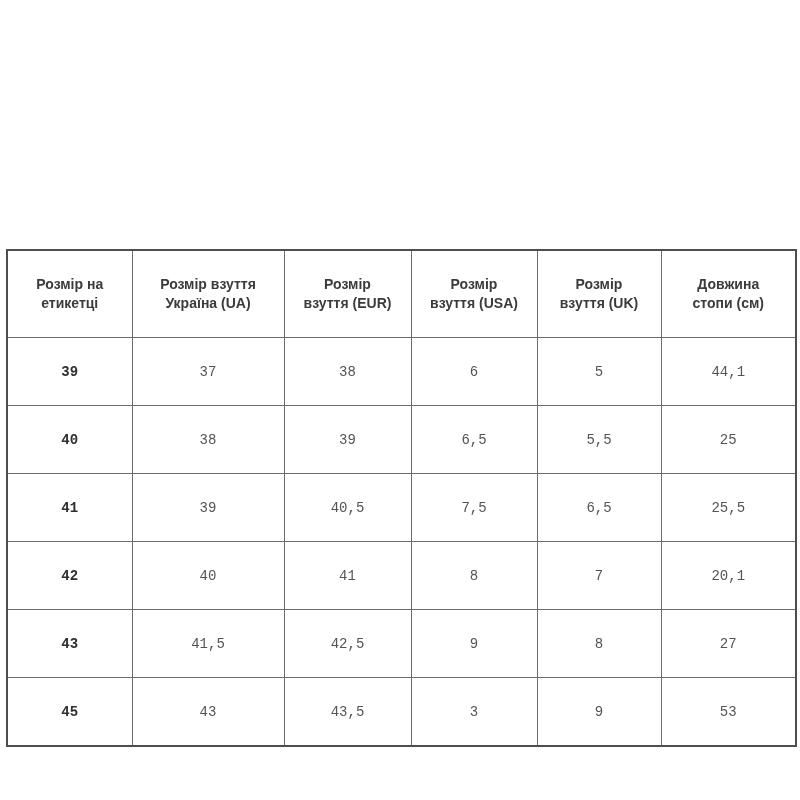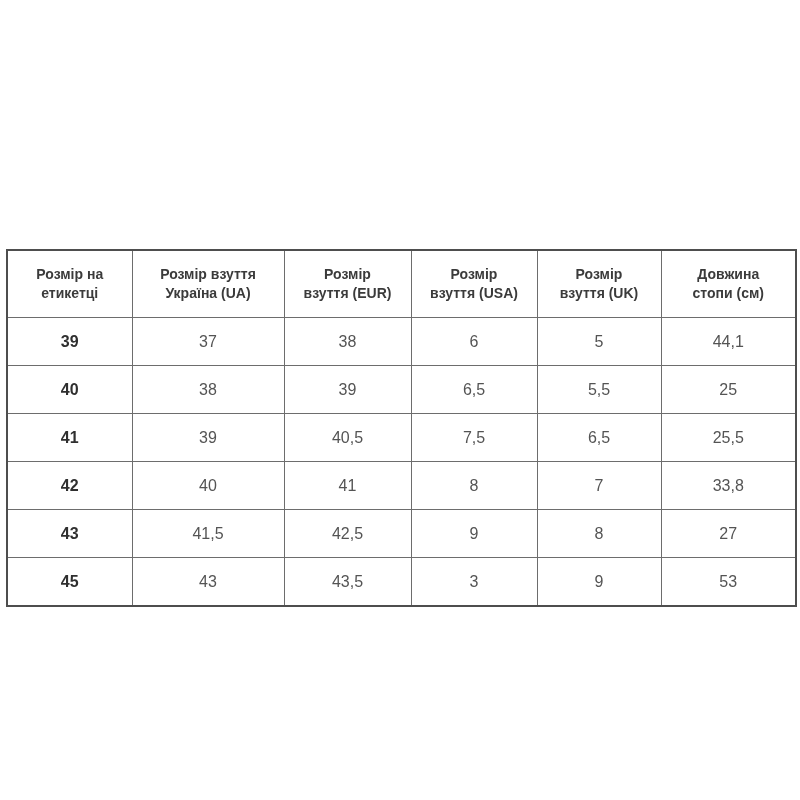--- a/index.html
+++ b/index.html
@@ -26,35 +26,36 @@
     border-collapse: collapse;
     table-layout: fixed;
     width: 789px;
     border: 2px solid #4e4e4e;
   }
   table.size-table th,
   table.size-table td {
     border: 1px solid #6d6d6d;
     text-align: center;
     vertical-align: middle;
-    padding: 6px;
+    padding: 16px;
     background: #ffffff;
   }
   table.size-table th {
     height: 54px;
     font-size: 14px;
     font-weight: bold;
     color: #3b3b3b;
     line-height: 19px;
   }
   table.size-table td {
     height: 35px;
-    font-size: 16px;
+    font-size: 14px;
     font-weight: normal;
     color: #545454;
+    font-family: Liberation Mono, monospace;
   }
   table.size-table td.row-label {
     font-weight: bold;
     color: #2f2f2f;
   }
   .hline { display: block; }
 </style>
 </head>
 <body>
 
@@ -121,21 +122,21 @@
           <td>7,5</td>
           <td>6,5</td>
           <td>25,5</td>
         </tr>
         <tr>
           <td class="row-label">42</td>
           <td>40</td>
           <td>41</td>
           <td>8</td>
           <td>7</td>
-          <td>33,8</td>
+          <td>20,1</td>
         </tr>
         <tr>
           <td class="row-label">43</td>
           <td>41,5</td>
           <td>42,5</td>
           <td>9</td>
           <td>8</td>
           <td>27</td>
         </tr>
         <tr>

